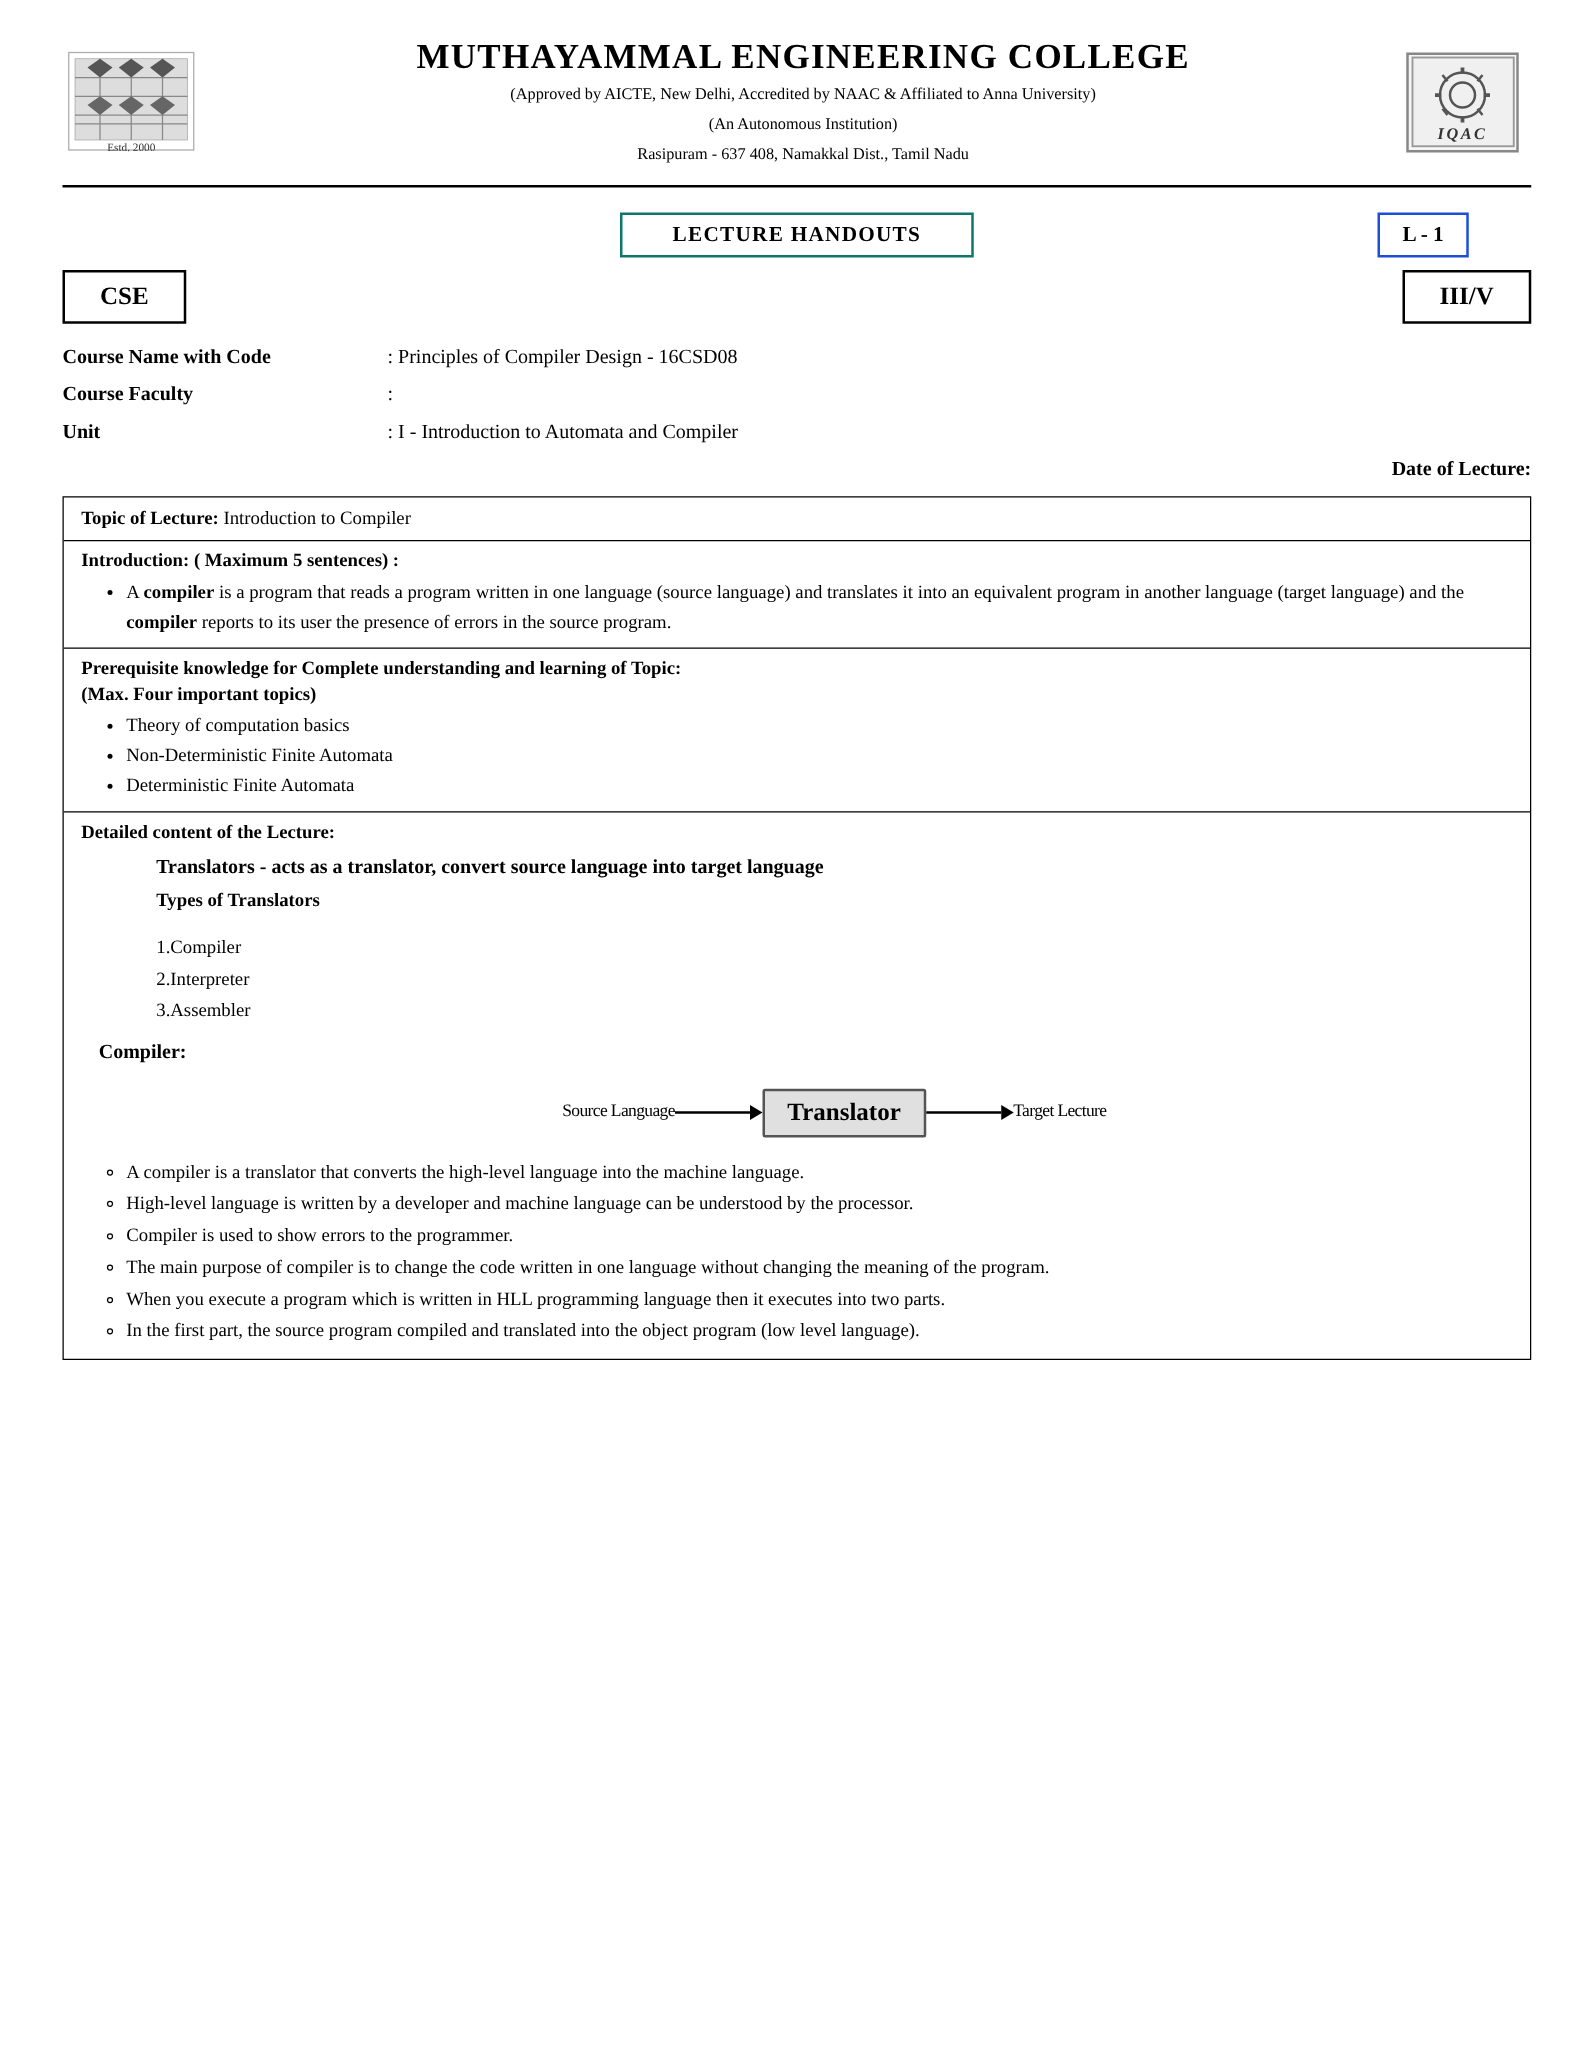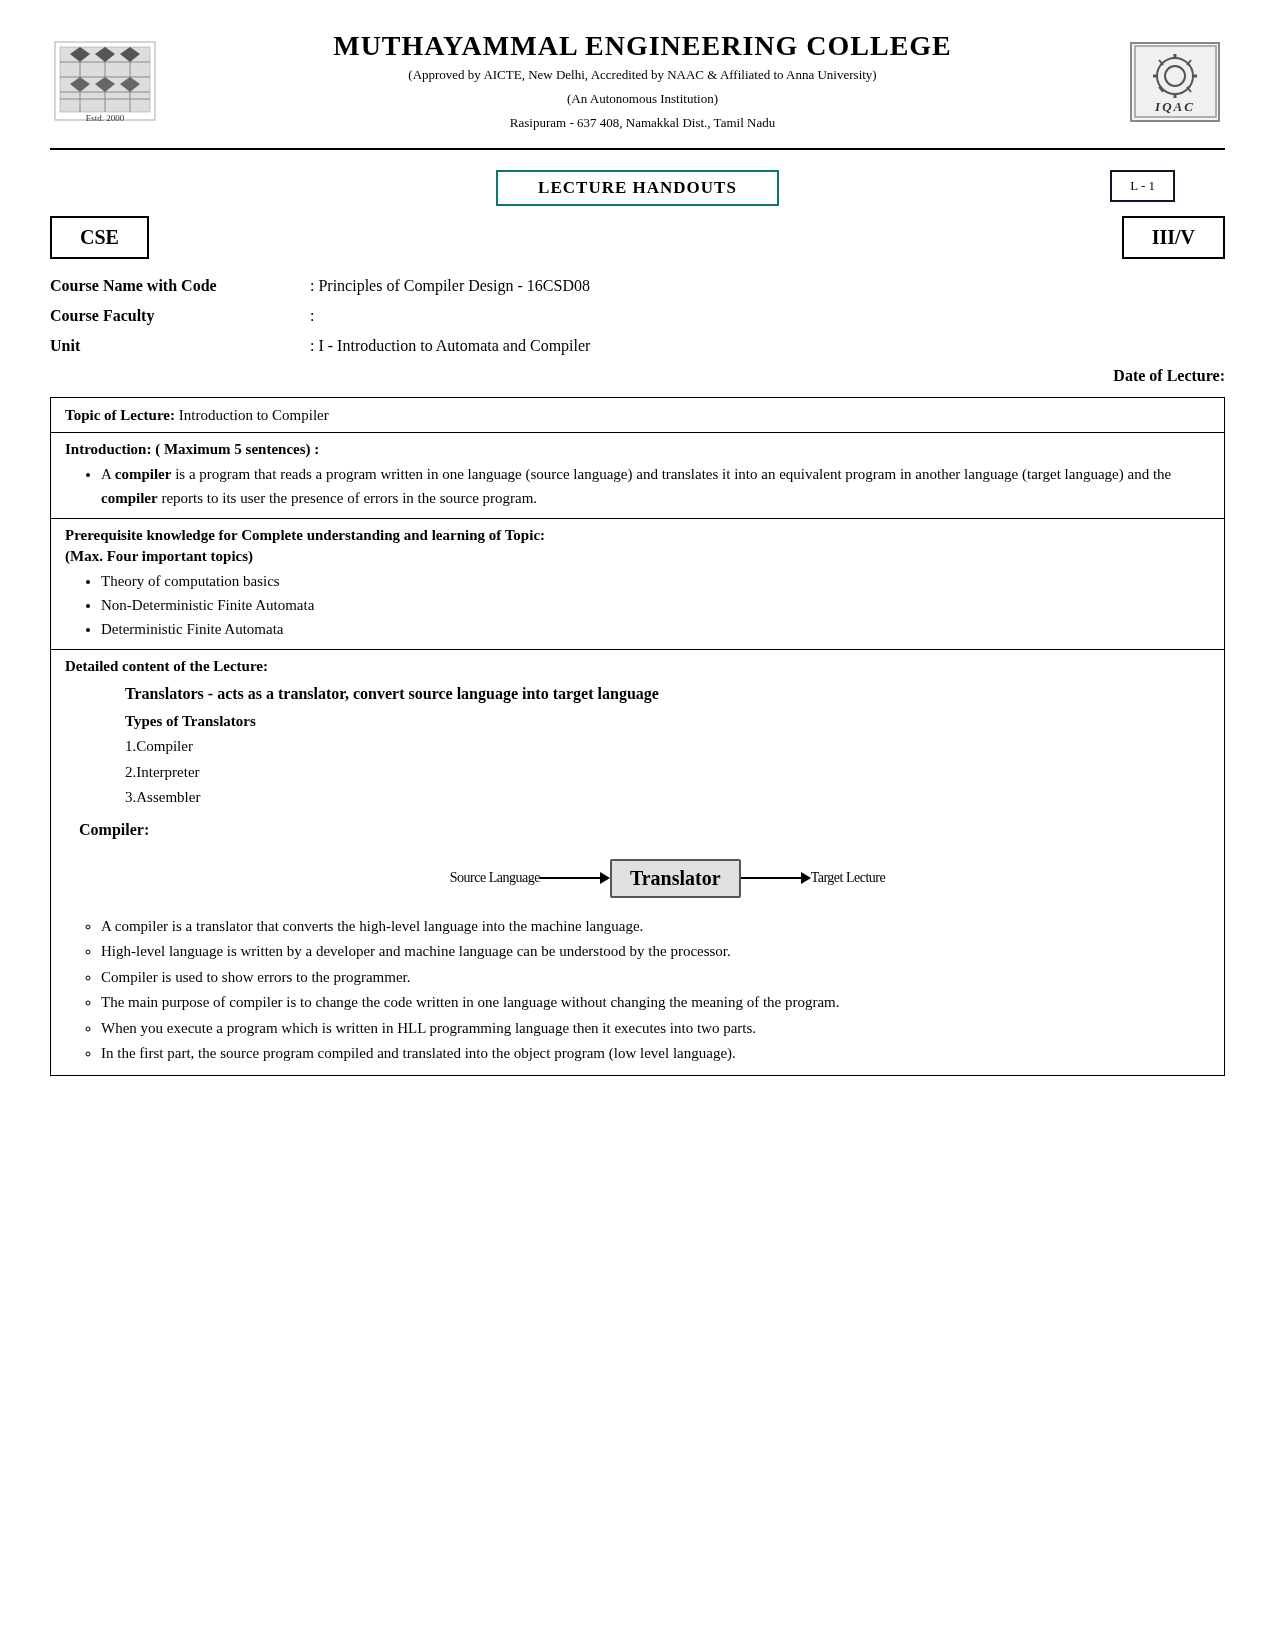--- a/index.html
+++ b/index.html
@@ -40,21 +40,21 @@
       font-size: 13px;
       margin-top: 3px;
       line-height: 1.6;
     }
     .header-logo-right {
       width: 100px;
       height: 90px;
       flex-shrink: 0;
       display: flex;
       align-items: center;
-      justify-content: center;
+      justify-content: flex-start;
     }
     
     .iqac-box {
       border: 2px solid #888;
       width: 90px;
       height: 80px;
       display: flex;
       align-items: center;
       justify-content: center;
       font-size: 18px;
@@ -65,24 +65,24 @@
       letter-spacing: 2px;
     }
     .lh-box {
       border: 2px solid #0f766e;
       padding: 6px 40px;
       font-size: 17px;
       font-weight: bold;
       letter-spacing: 1px;
     }
     .l1-box {
-      border: 2px solid #0f172a;
+      border: 2px solid #1d4ed8;
       padding: 6px 18px;
-      font-size: 13px;
-      font-weight: normal;
+      font-size: 17px;
+      font-weight: bold;
       position: absolute;
       right: 50px;
     }
     .lh-row-wrapper {
       position: relative;
       display: flex;
       justify-content: center;
       margin: 18px 0 10px 0;
     }
     
@@ -193,21 +193,21 @@
       border-radius: 2px;
     }
     .types-section {
       padding-left: 60px;
       margin: 8px 0;
       font-size: 15px;
     }
     .types-title {
       font-weight: bold;
       font-size: 15px;
-      margin-bottom: 4px;
+      margin-bottom: 16px;
     }
     .numbered-list {
       list-style: none;
       padding: 0;
       margin-left: 0;
     }
     .numbered-list li {
       font-size: 15px;
       line-height: 1.7;
     }

